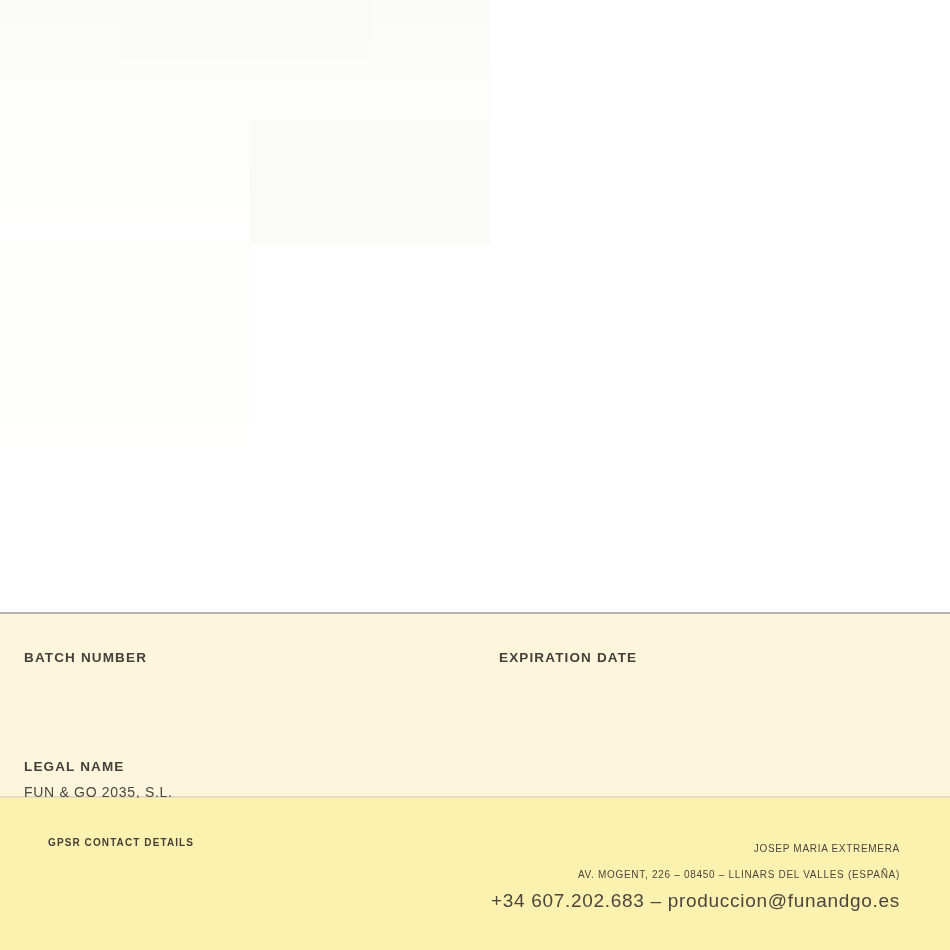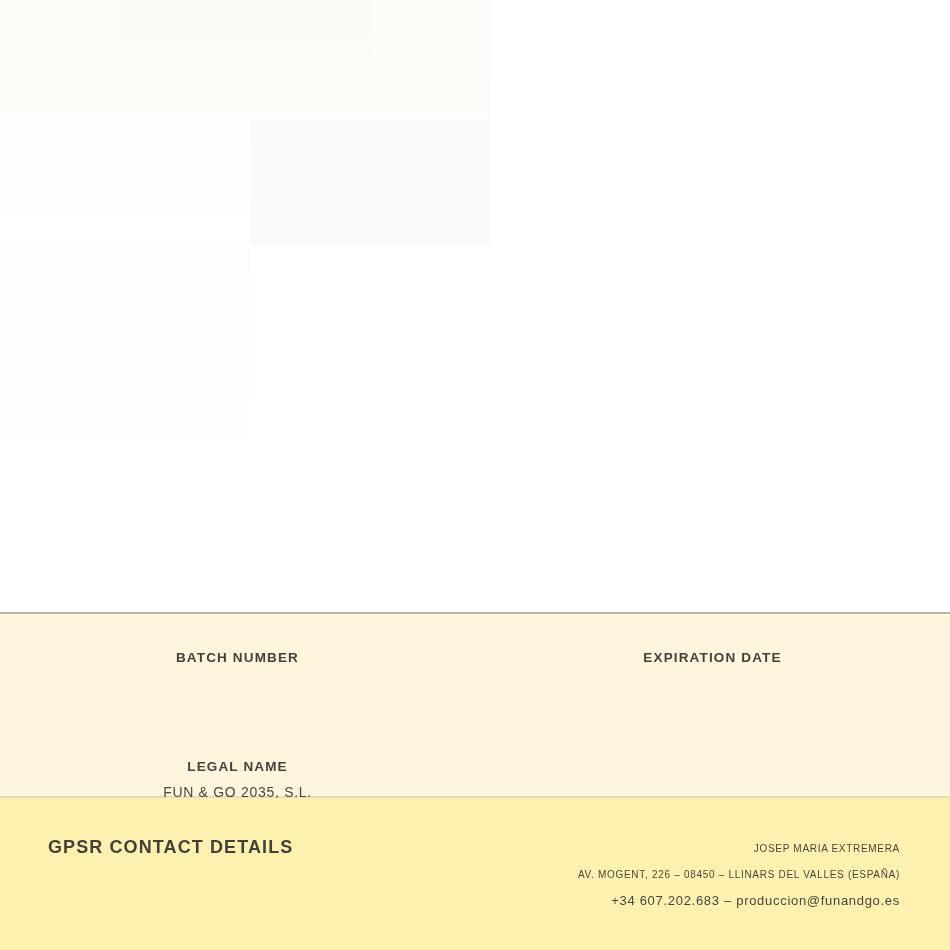--- a/index.html
+++ b/index.html
@@ -77,21 +77,22 @@
     background: #fdf6dc;
     position: relative;
     height: 182px;
   }
   .info-grid {
     display: flex;
     width: 100%;
   }
   .info-col {
     width: 50%;
-    text-align: center;
+    text-align: left;
+    padding-left: 24px;
   }
   .row-one {
     padding-top: 36px;
   }
   .row-two {
     padding-top: 68px;
     flex-direction: column;
   }
   .field-label {
     font-size: 13.5px;
@@ -117,40 +118,40 @@
   .contact-panel {
     background: #fcf1ae;
     flex: 1;
     position: relative;
     padding: 0;
   }
   .contact-title {
     position: absolute;
     left: 48px;
     top: 39px;
-    font-size: 18px;
+    font-size: 10px;
     font-weight: bold;
     letter-spacing: 1.1px;
     color: #433f39;
     text-transform: uppercase;
   }
   .contact-lines {
     position: absolute;
     right: 50px;
     top: 38px;
     text-align: right;
   }
   .contact-line {
     font-size: 10px;
     letter-spacing: 0.7px;
     color: #4a463f;
     line-height: 26px;
   }
   .contact-line.small {
-    font-size: 13px;
+    font-size: 19px;
   }
 </style>
 </head>
 <body>
 
 <div class="page">
 
   <div class="top-area">
     <div class="ghost-block ghost-a"></div>
     <div class="ghost-block ghost-b"></div>

